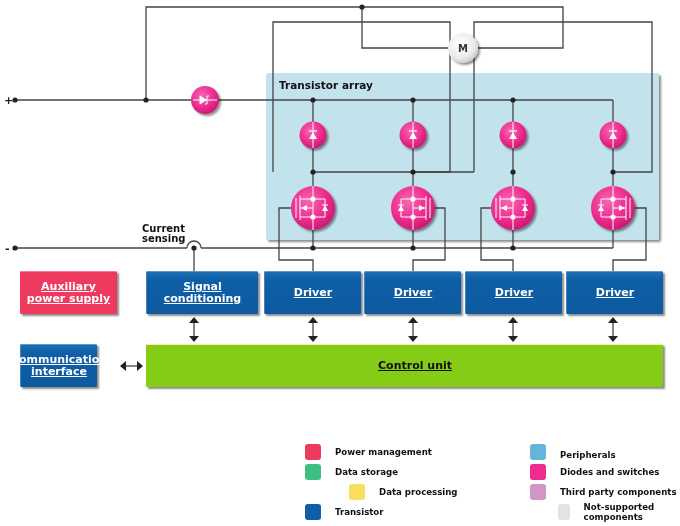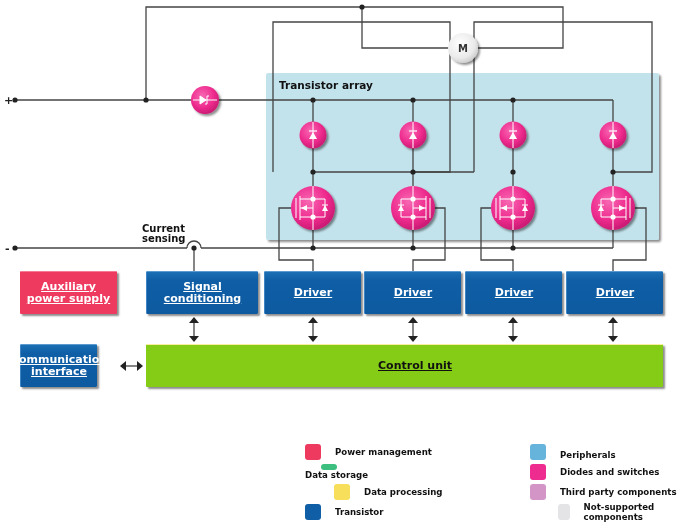--- a/index.html
+++ b/index.html
@@ -234,25 +234,25 @@
 </div>
 <div class="blk yellow" style="left:146px;top:344px;width:517px;height:43px;">
     <span>Control unit</span>
   </div>
 
 <div>
   <div class="legend-item" style="left:305px;top:444px;">
       <div class="swatch" style="background:#ef3a60"></div>
       <span class="legend-text">Power management</span>
     </div>
-  <div class="legend-item" style="left:305px;top:464px;flex-direction:column;">
+  <div class="legend-item" style="left:305px;top:464px;">
       <div class="swatch" style="background:#3dbf80"></div>
       <span class="legend-text">Data storage</span>
     </div>
-  <div class="legend-item" style="left:290px;top:484px;padding-left:44px;">
+  <div class="legend-item" style="left:305px;top:484px;padding-left:44px;">
       <div class="swatch" style="background:#f7df5c"></div>
       <span class="legend-text">Data processing</span>
     </div>
   <div class="legend-item" style="left:305px;top:504px;">
       <div class="swatch" style="background:#0f5ea6"></div>
       <span class="legend-text">Transistor</span>
     </div>
 
   <div class="legend-item" style="left:530px;top:444px;align-items:flex-end;">
       <div class="swatch" style="background:#66b3dc"></div>

